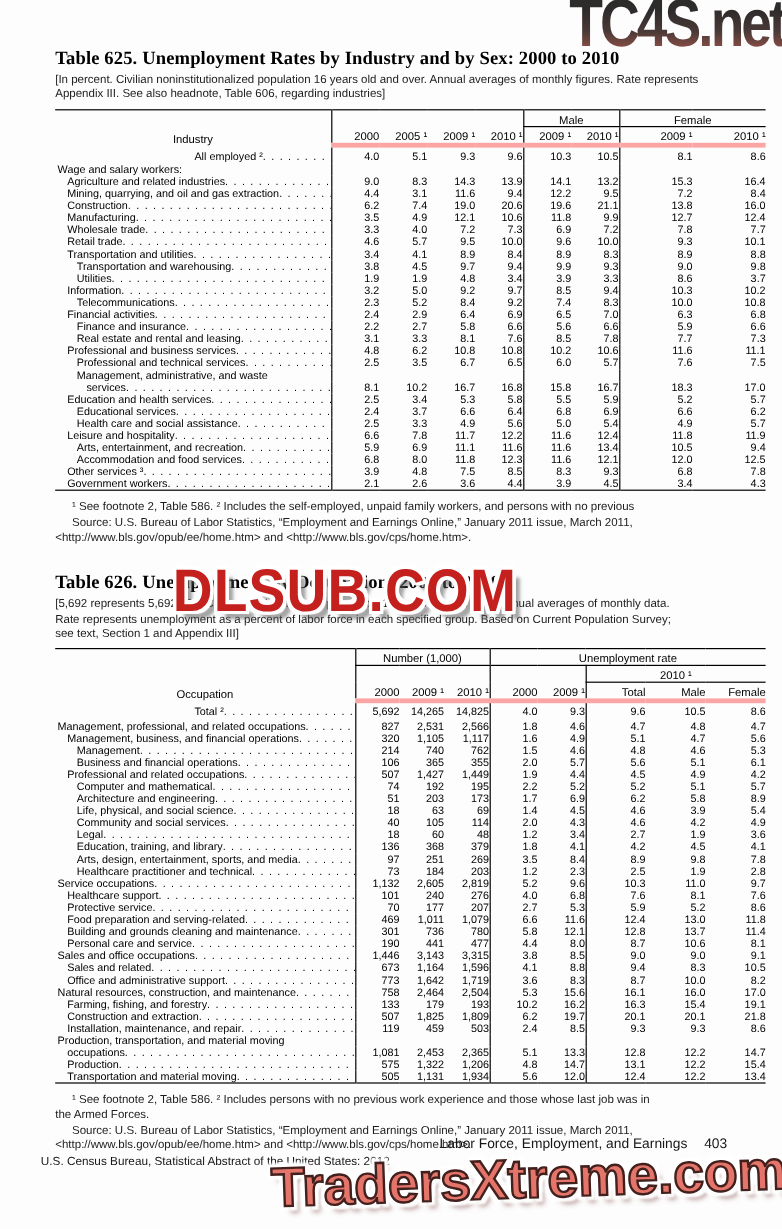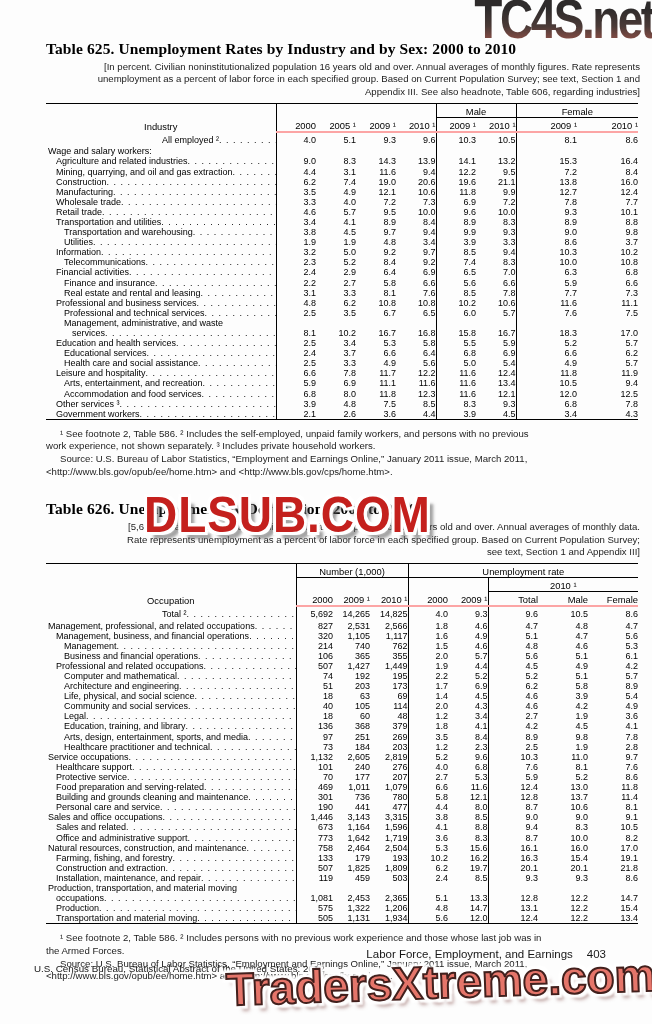--- a/index.html
+++ b/index.html
@@ -20,32 +20,32 @@
   .wm-bottom{position:absolute;top:955px;right:-4px;z-index:30;font-weight:bold;font-size:46px;
           color:#e5756a;-webkit-text-stroke:2px #42201d;letter-spacing:0px;transform:rotate(-2deg);
           text-shadow:-4px -4px 2px #fff,4px -4px 2px #fff,-4px 4px 2px #fff,4px 4px 2px #fff,
                       0 0 6px #fff,5px 6px 4px rgba(120,60,55,.5);}
 
   
   .content{position:absolute;top:40px;left:46px;width:594px;}
   h1.tbl-title{font-family:"Liberation Serif",serif;font-weight:bold;font-size:15.5px;margin:0 0 3px 0;
                letter-spacing:.1px;color:#000;}
   .intro{font-size:9.6px;line-height:12.4px;color:#1c1c1c;margin-bottom:5px;}
-  .intro div{white-space:nowrap;text-align:right;}
+  .intro div{white-space:nowrap;}
   .foot{font-size:9.6px;line-height:12.6px;color:#1c1c1c;margin-top:8px;}
   .foot div{white-space:nowrap;}
   .foot div.fi{text-indent:14px;}
   .t626-block{margin-top:22px;position:relative;}
 
   
   table.stat{border-collapse:collapse;width:592px;table-layout:fixed;
              font-size:9px;color:#000;margin-top:2px;}
   table.stat th,table.stat td{padding:0;margin:0;font-weight:normal;vertical-align:bottom;}
   table.stat{border-top:1.5px solid #000;border-bottom:1.5px solid #000;}
-  thead tr.years th{border-bottom:2px solid #fca5a5;margin-top:40px;}
+  thead tr.years th{border-bottom:4px solid #fca5a5;margin-top:40px;}
   th.stub-h{text-align:center;vertical-align:middle;font-size:9.4px;}
   th.grp{text-align:center;border-bottom:1px solid #000;font-size:9.4px;height:13px;}
   th.nb{border-bottom:none;}
   th.yr{text-align:right;padding:2px 7px 1px 0;font-size:9.4px;height:13px;}
   .bl{border-left:1px solid #000;}
   td.num{text-align:right;padding-right:7px;line-height:10.1px;}
   td.lbl{line-height:10.1px;overflow:hidden;}
   td.lbl .cellflex{display:flex;align-items:center;overflow:hidden;}
   td.lbl .t{white-space:nowrap;flex:0 0 auto;}
   td.lbl .ldr{flex:1 1 auto;overflow:hidden;white-space:nowrap;color:#000;}
@@ -69,21 +69,20 @@
 
 <div class="page">
 
   <div class="wm-top">TC4S.net</div>
 
   <div class="content">
 
     <h1 class="tbl-title">Table 625. Unemployment Rates by Industry and by Sex: 2000 to 2010</h1>
     <div class="intro">
         <div>[In percent. Civilian noninstitutionalized population 16 years old and over. Annual averages of monthly figures. Rate represents</div>
-        <div>unemployment as a percent of labor force in each specified group. Based on Current Population Survey; see text, Section 1 and</div>
         <div>Appendix III. See also headnote, Table 606, regarding industries]</div>
       </div>
 
     <table class="stat">
       <colgroup>
         <col style="width:230px">
           <col style="width:40px">
           <col style="width:40px">
           <col style="width:40px">
           <col style="width:40px">
@@ -555,21 +554,20 @@
             <td class="num bl">3.9</td>
             <td class="num">4.5</td>
             <td class="num bl">3.4</td>
             <td class="num">4.3</td>
           </tr>
         </tbody>
     </table>
 
     <div class="foot">
         <div class="fi">¹ See footnote 2, Table 586. ² Includes the self-employed, unpaid family workers, and persons with no previous</div>
-        <div>work experience, not shown separately. ³ Includes private household workers.</div>
         <div class="fi">Source: U.S. Bureau of Labor Statistics, “Employment and Earnings Online,” January 2011 issue, March 2011,</div>
         <div>&lt;http://www.bls.gov/opub/ee/home.htm&gt; and &lt;http://www.bls.gov/cps/home.htm&gt;.</div>
       </div>
 
     <div class="t626-block">
       <div class="wm-mid">DLSUB.COM</div>
       <h1 class="tbl-title">Table 626. Unemployment by Occupation: 2000 to 2010</h1>
       <div class="intro">
           <div>[5,692 represents 5,692,000. Civilian noninstitutional population 16 years old and over. Annual averages of monthly data.</div>
           <div>Rate represents unemployment as a percent of labor force in each specified group. Based on Current Population Survey;</div>

